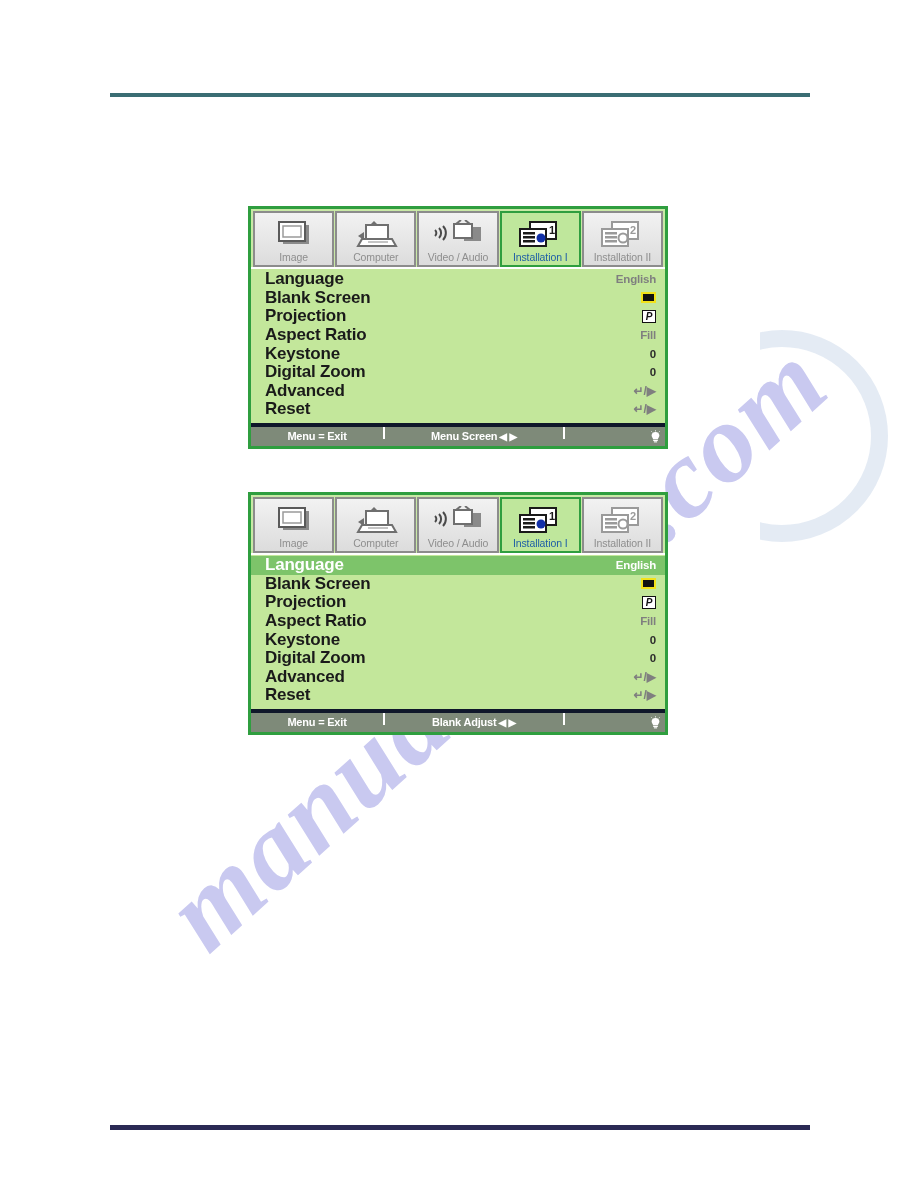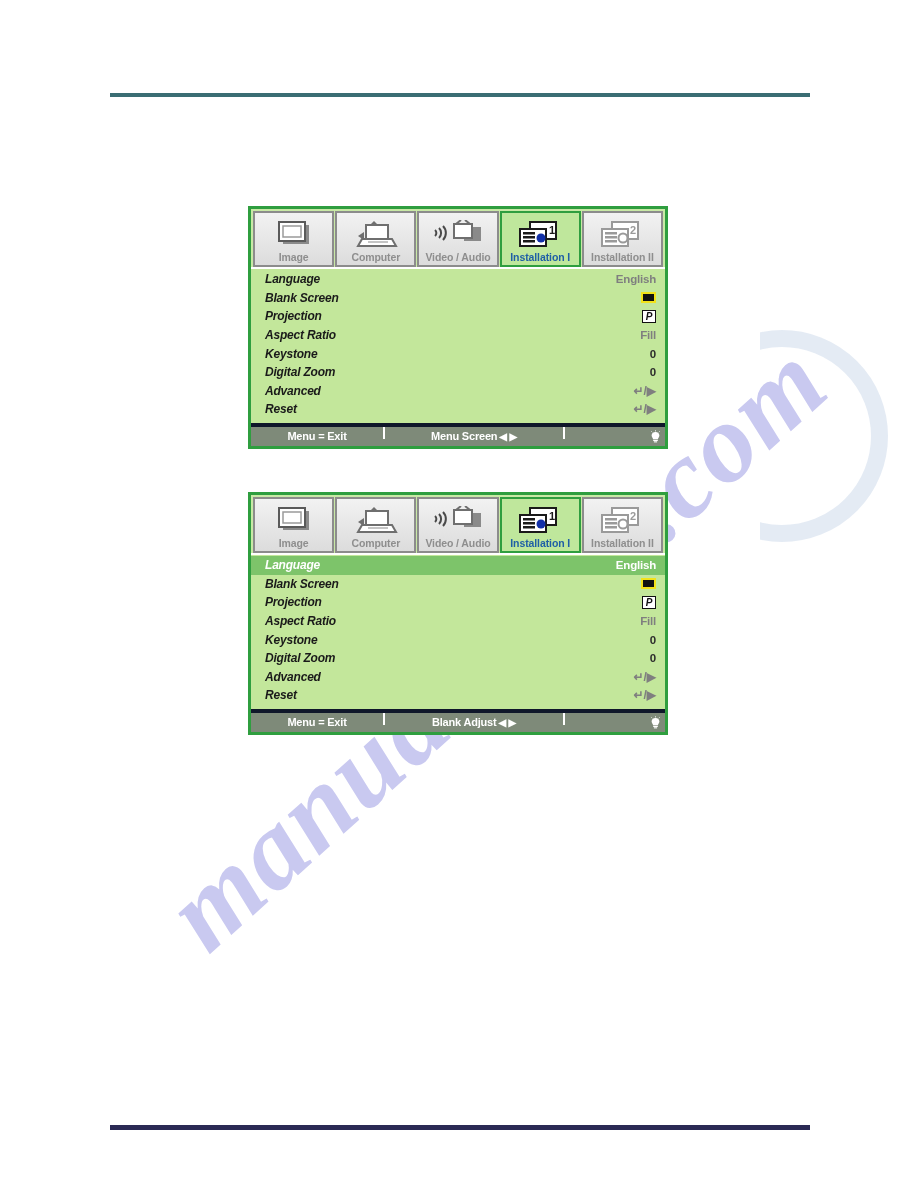--- a/index.html
+++ b/index.html
@@ -113,21 +113,21 @@
     border-color: #2f9e3f;
   }
   .osd-tab-icon {
     height: 32px;
     display: flex;
     align-items: center;
     justify-content: center;
   }
   .osd-tab-label {
     font-size: 10.5px;
-    font-weight: 700;
+    font-weight: 400;
     color: #8e8e8e;
     line-height: 13px;
     white-space: nowrap;
     letter-spacing: -0.1px;
   }
   .osd-tab.active .osd-tab-label {
     color: #1f5fa6;
   }
 
   
@@ -141,25 +141,24 @@
     align-items: center;
     justify-content: space-between;
     height: 18.6px;
     padding: 0 9px 0 14px;
     box-sizing: border-box;
   }
   .osd-row.selected {
     background: #7dc46a;
   }
   .osd-row-label {
-    font-size: 12px;
+    font-size: 17px;
     color: #1a1a1a;
     font-weight: 700;
     letter-spacing: -0.2px;
-    font-style: italic;
   }
   .osd-row.selected .osd-row-label { color: #ffffff; }
   .osd-row-value {
     font-size: 11.5px;
     color: #7f7f7f;
     font-weight: 700;
     letter-spacing: -0.2px;
     display: flex;
     align-items: center;
     padding-left: 40px;

